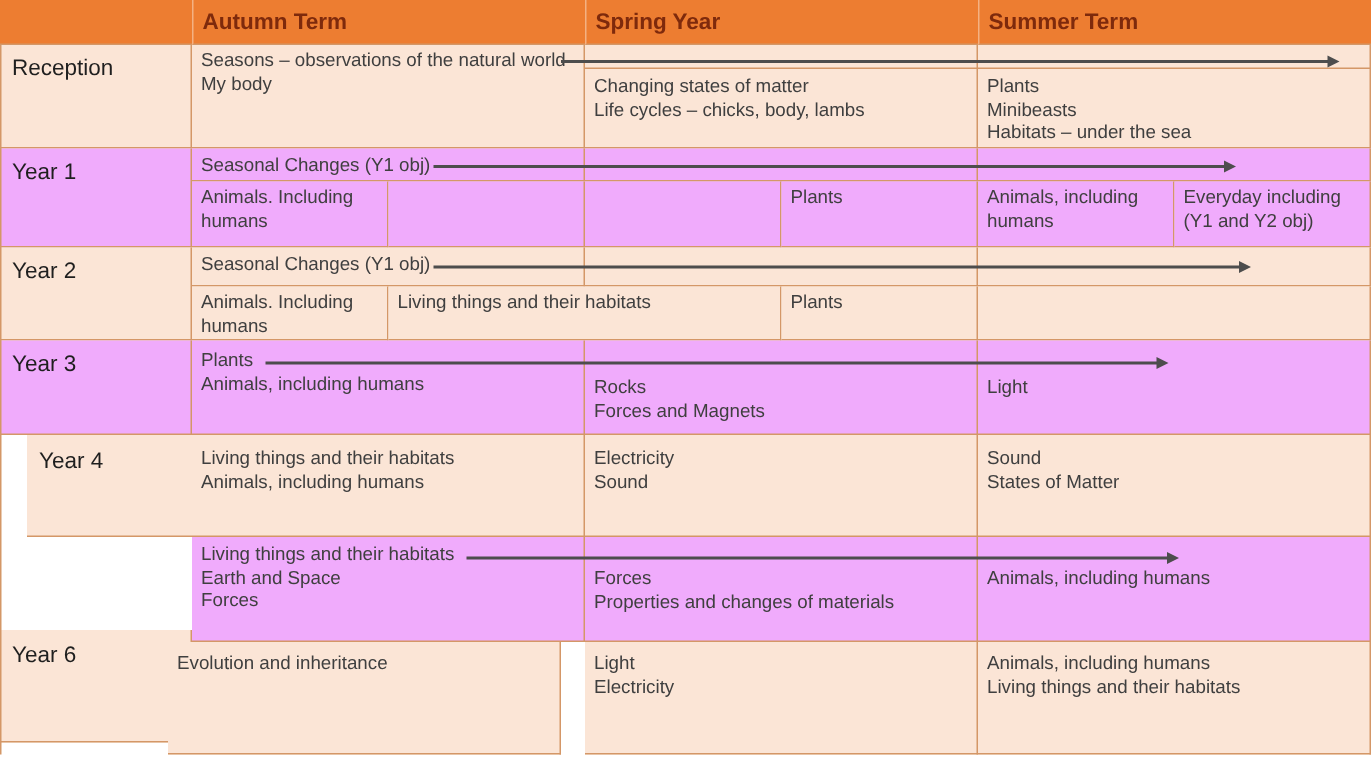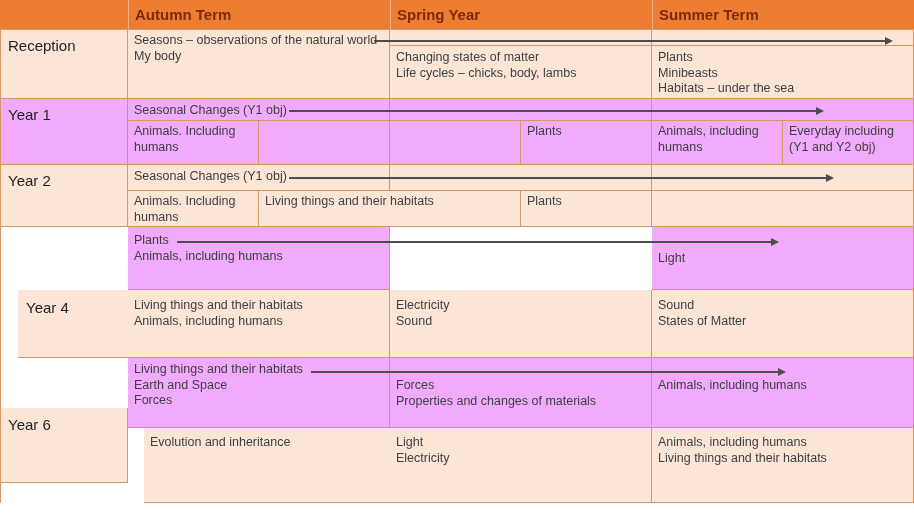--- a/index.html
+++ b/index.html
@@ -68,42 +68,45 @@
   <div class="cell peach label" style="left:0;top:165px;width:128px;height:62px">Year 2</div>
   <div class="cell peach banner" style="left:128px;top:165px;width:262px;height:26px">Seasonal Changes (Y1 obj)</div>
   <div class="cell peach" style="left:390px;top:165px;width:262px;height:26px"></div>
   <div class="cell peach" style="left:652px;top:165px;width:262px;height:26px"></div>
   <div class="cell peach" style="left:128px;top:191px;width:131px;height:36px">Animals. Including humans</div>
   <div class="cell peach" style="left:259px;top:191px;width:262px;height:36px">Living things and their habitats</div>
   <div class="cell peach" style="left:521px;top:191px;width:131px;height:36px">Plants</div>
   <div class="cell peach" style="left:652px;top:191px;width:262px;height:36px"></div>
   <div class="arrow" style="left:289px;top:177px;width:538px"></div>
 
+  <div class="cell white label" style="left:0;top:227px;width:128px;height:63px">Year 3</div>
   <div class="cell white" style="left:128px;top:227px;width:262px;height:63px;padding-top:6px">Plants
 Animals, including humans</div>
+  <div class="cell white pt24" style="left:390px;top:227px;width:262px;height:63px">Rocks
+Forces and Magnets</div>
   <div class="cell white pt24" style="left:652px;top:227px;width:262px;height:63px">Light</div>
   <div class="arrow" style="left:177px;top:241px;width:595px"></div>
 
   <div class="cell peach label" style="left:18px;top:290px;width:128px;height:68px;padding-top:8px">Year 4</div>
   <div class="cell peach pt8" style="left:128px;top:290px;width:262px;height:68px">Living things and their habitats
 Animals, including humans</div>
   <div class="cell peach pt8" style="left:390px;top:290px;width:262px;height:68px">Electricity
 Sound</div>
   <div class="cell peach pt8" style="left:652px;top:290px;width:262px;height:68px">Sound
 States of Matter</div>
 
   <div class="cell white" style="left:128px;top:358px;width:262px;height:70px;padding-top:4px">Living things and their habitats
 Earth and Space
 Forces</div>
   <div class="cell white pt20" style="left:390px;top:358px;width:262px;height:70px">Forces
 Properties and changes of materials</div>
   <div class="cell white pt20" style="left:652px;top:358px;width:262px;height:70px">Animals, including humans</div>
   <div class="arrow" style="left:311px;top:371px;width:468px"></div>
 
-  <div class="cell peach label" style="left:0;top:408px;width:128px;height:75px;padding-top:7px">Year 6</div>
-  <div class="cell peach pt7" style="left:144px;top:428px;width:262px;height:75px">Evolution and inheritance</div>
+  <div class="cell peach label" style="left:0;top:420px;width:128px;height:75px;padding-top:7px">Year 6</div>
+  <div class="cell peach pt7" style="left:112px;top:428px;width:262px;height:75px">Evolution and inheritance</div>
   <div class="cell peach pt7" style="left:390px;top:428px;width:262px;height:75px">Light
 Electricity</div>
   <div class="cell peach pt7" style="left:652px;top:428px;width:262px;height:75px">Animals, including humans
 Living things and their habitats</div>
 
   <div class="leftedge"></div>
 </div>
 
 </body></html>

